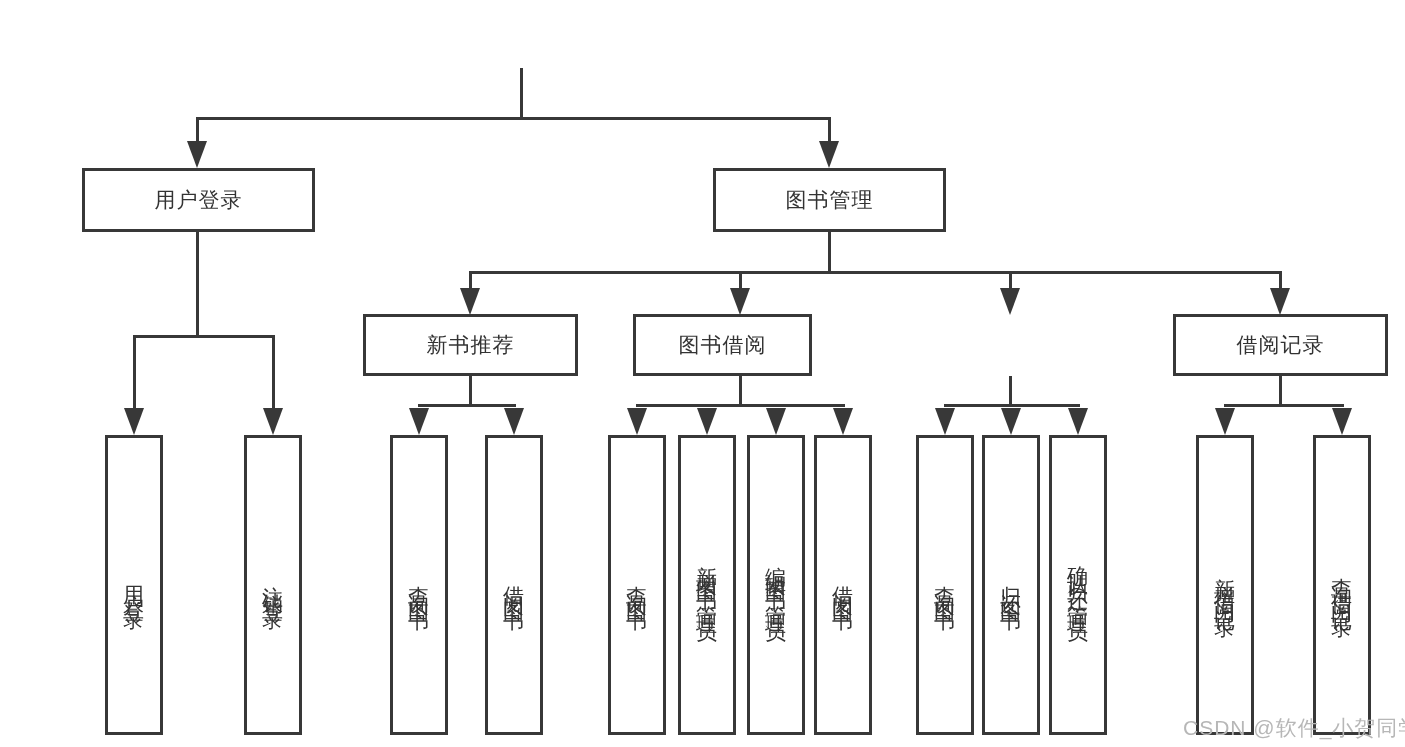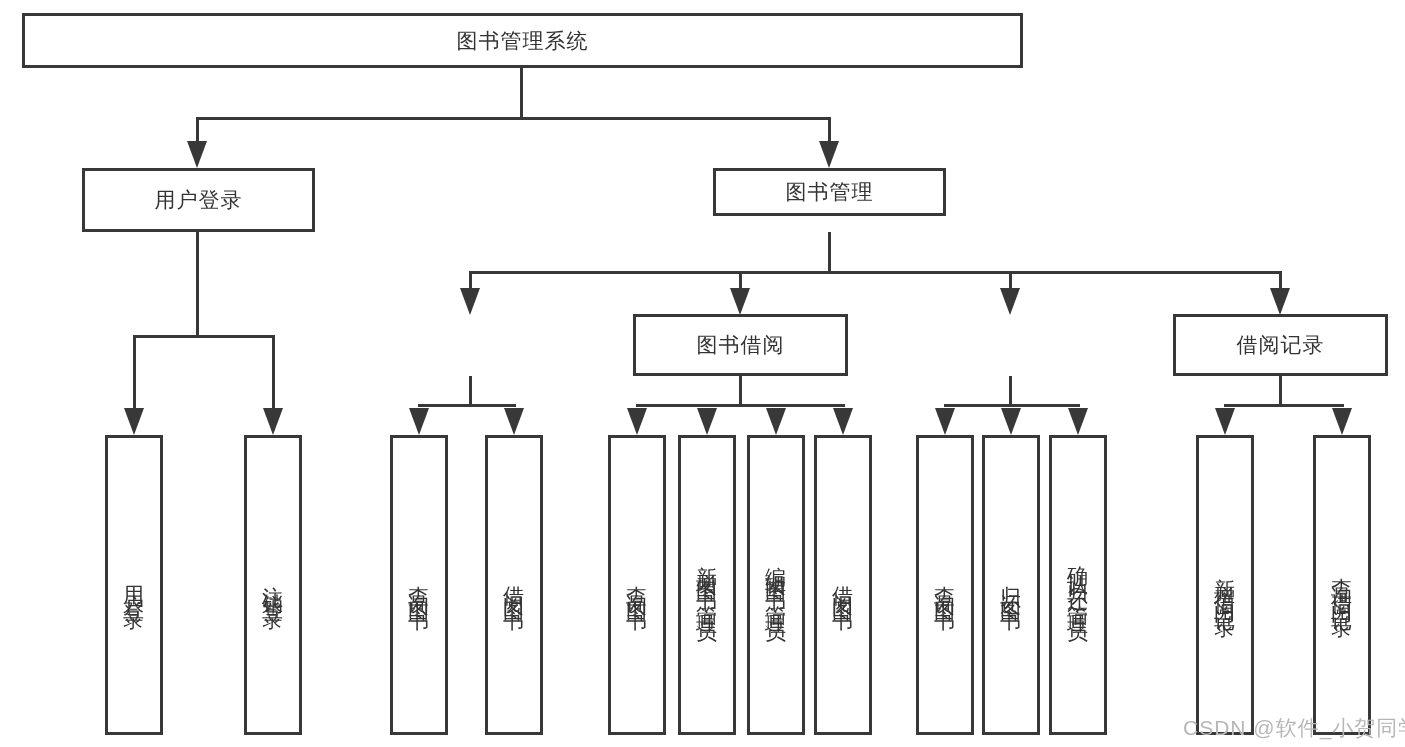--- a/index.html
+++ b/index.html
@@ -50,35 +50,32 @@
     z-index:5;
     letter-spacing:1px;
     white-space:nowrap;
   }
 </style>
 </head>
 <body>
 
 <div id="canvas">
 
-  <div class="box" style="left:22px;top:13px;width:1001px;height:55px;">
-    <span>图书管理系统</span>
-  </div>
 
   <div class="vline" style="left:520px;top:68px;height:52px;"></div>
   <div class="hline" style="left:196px;top:117px;width:635px;"></div>
   <div class="vline" style="left:196px;top:117px;height:28px;"></div>
   <div class="arrow" style="left:187px;top:141px;"></div>
   <div class="vline" style="left:828px;top:117px;height:28px;"></div>
   <div class="arrow" style="left:819px;top:141px;"></div>
 
   <div class="box" style="left:82px;top:168px;width:233px;height:64px;">
     <span>用户登录</span>
   </div>
-  <div class="box" style="left:713px;top:168px;width:233px;height:48px;">
+  <div class="box" style="left:713px;top:168px;width:233px;height:64px;">
     <span>图书管理</span>
   </div>
 
   <div class="vline" style="left:196px;top:232px;height:106px;"></div>
   <div class="hline" style="left:133px;top:335px;width:142px;"></div>
   <div class="vline" style="left:133px;top:335px;height:77px;"></div>
   <div class="arrow" style="left:124px;top:408px;"></div>
   <div class="vline" style="left:272px;top:335px;height:77px;"></div>
   <div class="arrow" style="left:263px;top:408px;"></div>
 
@@ -86,21 +83,24 @@
   <div class="hline" style="left:469px;top:271px;width:813px;"></div>
   <div class="vline" style="left:469px;top:271px;height:20px;"></div>
   <div class="arrow" style="left:460px;top:288px;"></div>
   <div class="vline" style="left:739px;top:271px;height:20px;"></div>
   <div class="arrow" style="left:730px;top:288px;"></div>
   <div class="vline" style="left:1009px;top:271px;height:20px;"></div>
   <div class="arrow" style="left:1000px;top:288px;"></div>
   <div class="vline" style="left:1279px;top:271px;height:20px;"></div>
   <div class="arrow" style="left:1270px;top:288px;"></div>
 
-  <div class="box" style="left:633px;top:314px;width:215px;height:62px;">
+  <div class="box" style="left:363px;top:314px;width:215px;height:62px;">
+    <span>新书推荐</span>
+  </div>
+  <div class="box" style="left:633px;top:314px;width:179px;height:62px;">
     <span>图书借阅</span>
   </div>
   <div class="box" style="left:1173px;top:314px;width:215px;height:62px;">
     <span>借阅记录</span>
   </div>
 
   <div class="vline" style="left:469px;top:376px;height:31px;"></div>
   <div class="hline" style="left:418px;top:404px;width:98px;"></div>
   <div class="arrow" style="left:409px;top:408px;"></div>
   <div class="arrow" style="left:504px;top:408px;"></div>

